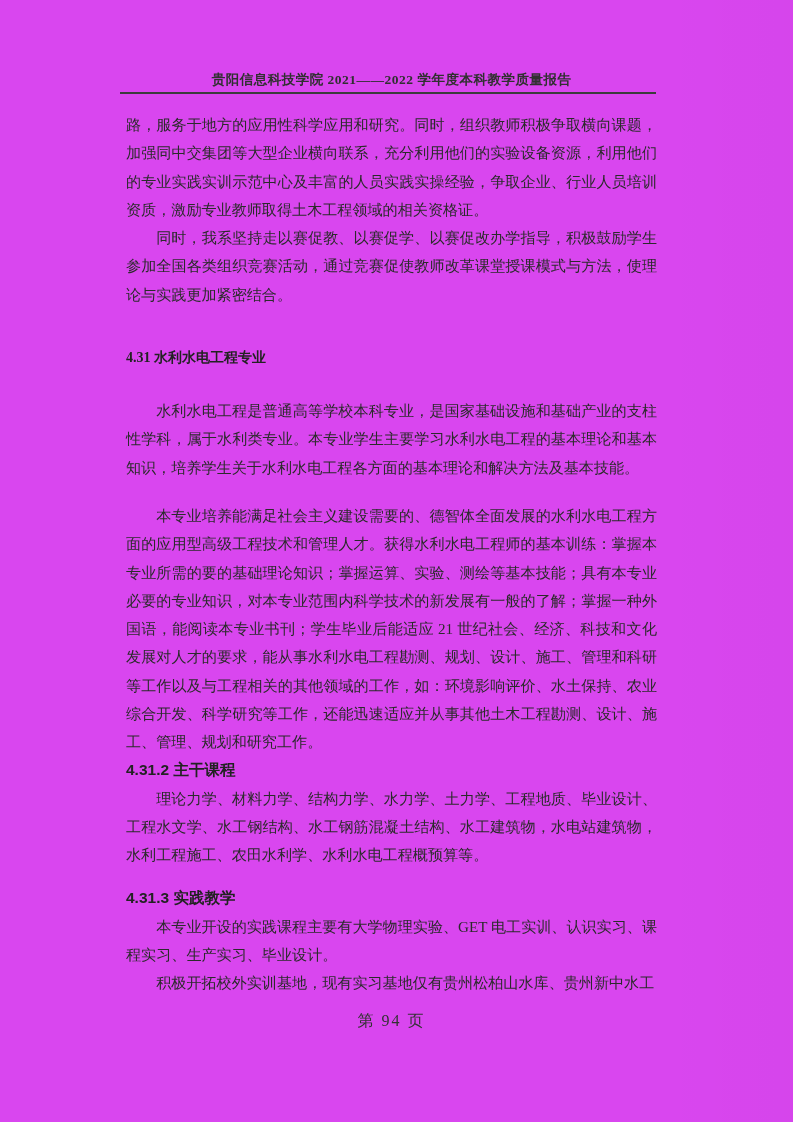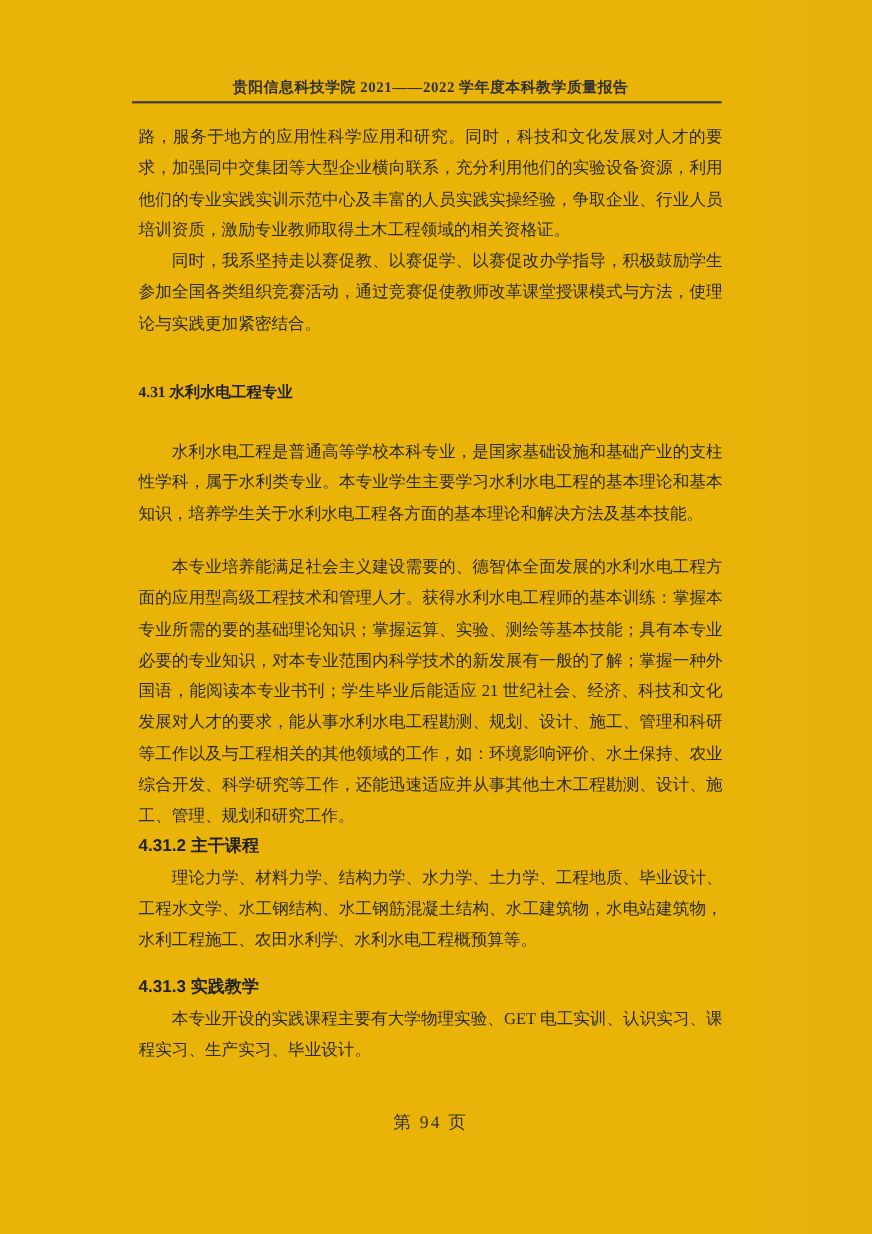--- a/index.html
+++ b/index.html
@@ -4,21 +4,21 @@
 <style>
   html, body {
     margin: 0;
     padding: 0;
     background: #ffffff;
   }
   .page {
     position: relative;
     width: 793px;
     height: 1122px;
-    background: #eab308;
+    background: #d946ef;
     overflow: hidden;
     font-family: "Liberation Serif", "DejaVu Serif", serif;
     color: #2b2b2b;
   }
   
   .page::after {
     content: "";
     position: absolute;
     top: 0; right: 0; bottom: 0;
     width: 130px;
@@ -98,36 +98,37 @@
 </head>
 <body>
 
 <div class="page">
   <div class="content">
 
     <div class="header-title">贵阳信息科技学院 2021——2022 学年度本科教学质量报告</div>
 
     <hr class="header-rule">
 
-    <p class="body-para no-indent first-para">路，服务于地方的应用性科学应用和研究。同时，科技和文化发展对人才的要求，加强同中交集团等大型企业横向联系，充分利用他们的实验设备资源，利用他们的专业实践实训示范中心及丰富的人员实践实操经验，争取企业、行业人员培训资质，激励专业教师取得土木工程领域的相关资格证。</p>
+    <p class="body-para no-indent first-para">路，服务于地方的应用性科学应用和研究。同时，组织教师积极争取横向课题，加强同中交集团等大型企业横向联系，充分利用他们的实验设备资源，利用他们的专业实践实训示范中心及丰富的人员实践实操经验，争取企业、行业人员培训资质，激励专业教师取得土木工程领域的相关资格证。</p>
 
     <p class="body-para">同时，我系坚持走以赛促教、以赛促学、以赛促改办学指导，积极鼓励学生参加全国各类组织竞赛活动，通过竞赛促使教师改革课堂授课模式与方法，使理论与实践更加紧密结合。</p>
 
     <h2 class="section-heading">4.31 水利水电工程专业</h2>
 
     <p class="body-para">水利水电工程是普通高等学校本科专业，是国家基础设施和基础产业的支柱性学科，属于水利类专业。本专业学生主要学习水利水电工程的基本理论和基本知识，培养学生关于水利水电工程各方面的基本理论和解决方法及基本技能。</p>
 
 
     <p class="body-para after-heading">本专业培养能满足社会主义建设需要的、德智体全面发展的水利水电工程方面的应用型高级工程技术和管理人才。获得水利水电工程师的基本训练：掌握本专业所需的要的基础理论知识；掌握运算、实验、测绘等基本技能；具有本专业必要的专业知识，对本专业范围内科学技术的新发展有一般的了解；掌握一种外国语，能阅读本专业书刊；学生毕业后能适应 21 世纪社会、经济、科技和文化发展对人才的要求，能从事水利水电工程勘测、规划、设计、施工、管理和科研等工作以及与工程相关的其他领域的工作，如：环境影响评价、水土保持、农业综合开发、科学研究等工作，还能迅速适应并从事其他土木工程勘测、设计、施工、管理、规划和研究工作。</p>
 
     <h3 class="sub-heading h-sub2">4.31.2 主干课程</h3>
 
     <p class="body-para after-subheading">理论力学、材料力学、结构力学、水力学、土力学、工程地质、毕业设计、工程水文学、水工钢结构、水工钢筋混凝土结构、水工建筑物，水电站建筑物，水利工程施工、农田水利学、水利水电工程概预算等。</p>
 
     <h3 class="sub-heading h-sub3">4.31.3 实践教学</h3>
 
     <p class="body-para after-subheading">本专业开设的实践课程主要有大学物理实验、GET 电工实训、认识实习、课程实习、生产实习、毕业设计。</p>
 
+    <p class="body-para">积极开拓校外实训基地，现有实习基地仅有贵州松柏山水库、贵州新中水工</p>
 
   </div>
 
   <div class="footer">第 94 页</div>
 </div>
 
 </body></html>

